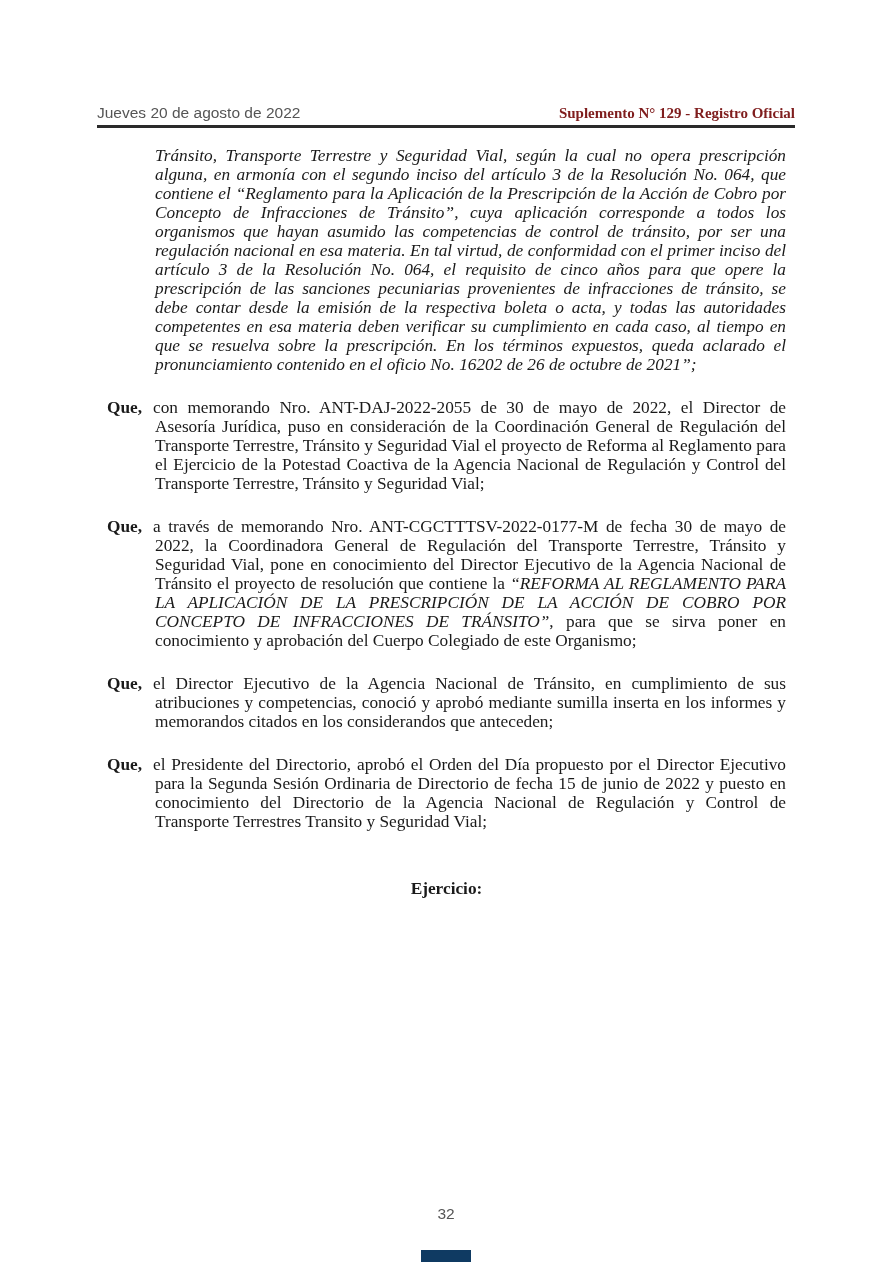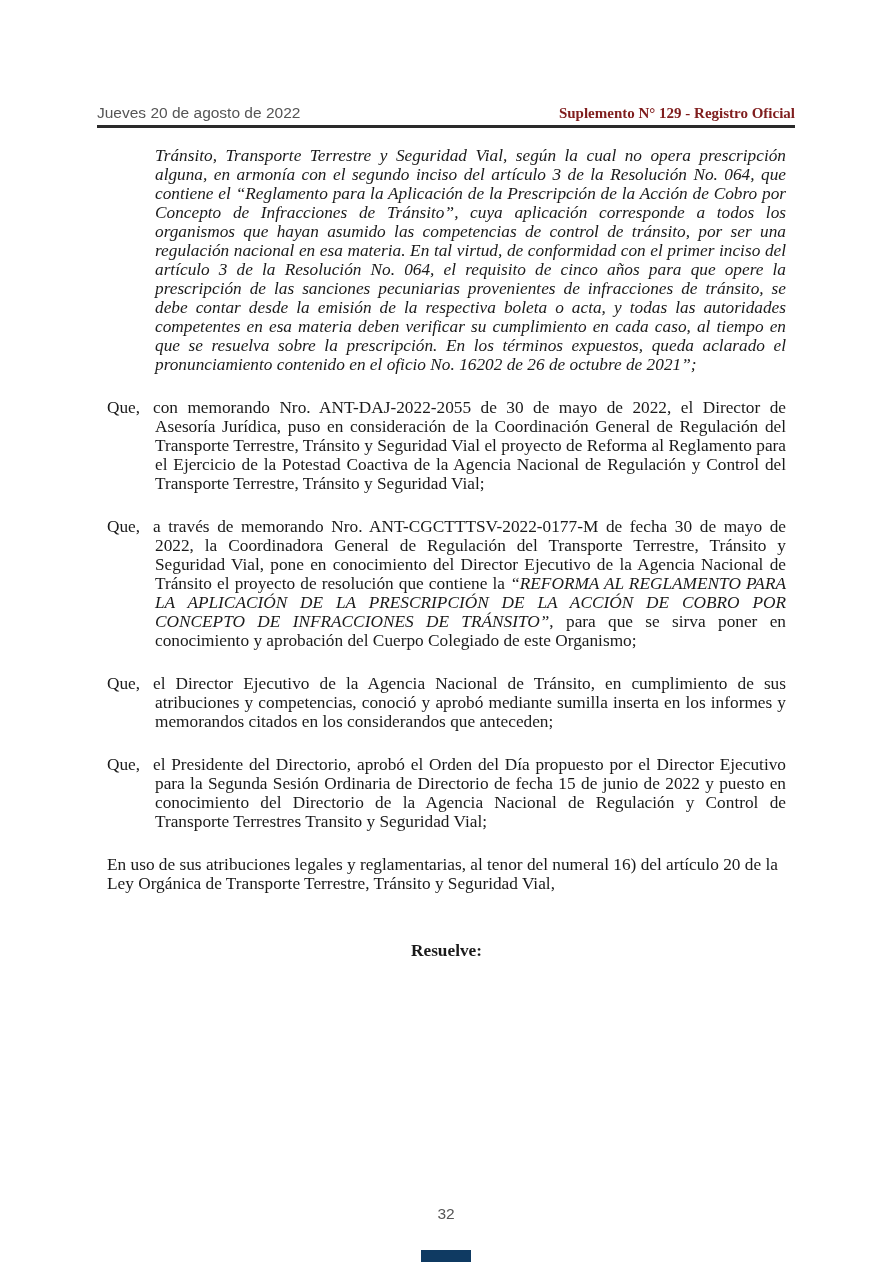--- a/index.html
+++ b/index.html
@@ -21,21 +21,21 @@
   .body {
     position: absolute; left: 107px; top: 146px; width: 679px;
     font-family: "Liberation Serif", serif; font-size: 17.3px; line-height: 19px; color: #1a1a1a;
   }
   .quote {
     margin-left: 48px; font-style: italic; text-align: justify; text-align-last: left;
   }
   .que {
     margin-top: 24px; padding-left: 48px; text-indent: -48px; text-align: justify; text-align-last: left;
   }
-  .que-label { font-weight: normal; display: inline-block; width: 46px; text-indent: 0; }
+  .que-label { font-weight: bold; display: inline-block; width: 46px; text-indent: 0; }
   .it { font-style: italic; }
   .closing { margin-top: 24px; text-align: left; }
   .resuelve {
     margin-top: 48px; text-align: center; font-weight: bold;
   }
   .page-number {
     position: absolute; left: 0; width: 892px; top: 1205px; text-align: center;
     font-family: "Liberation Sans", sans-serif; font-size: 15.5px; color: #555555;
   }
   .footer-bar {
@@ -55,19 +55,18 @@
   <p class="quote" style="margin-top:0;margin-bottom:0;">Tránsito, Transporte Terrestre y Seguridad Vial, según la cual no opera prescripción alguna, en armonía con el segundo inciso del artículo 3 de la Resolución No. 064, que contiene el “Reglamento para la Aplicación de la Prescripción de la Acción de Cobro por Concepto de Infracciones de Tránsito”, cuya aplicación corresponde a todos los organismos que hayan asumido las competencias de control de tránsito, por ser una regulación nacional en esa materia. En tal virtud, de conformidad con el primer inciso del artículo 3 de la Resolución No. 064, el requisito de cinco años para que opere la prescripción de las sanciones pecuniarias provenientes de infracciones de tránsito, se debe contar desde la emisión de la respectiva boleta o acta, y todas las autoridades competentes en esa materia deben verificar su cumplimiento en cada caso, al tiempo en que se resuelva sobre la prescripción. En los términos expuestos, queda aclarado el pronunciamiento contenido en el oficio No. 16202 de 26 de octubre de 2021”;</p>
 
   <p class="que" style="margin-bottom:0;"><span class="que-label">Que,</span><span>con memorando Nro. ANT-DAJ-2022-2055 de 30 de mayo de 2022, el Director de Asesoría Jurídica, puso en consideración de la Coordinación General de Regulación del Transporte Terrestre, Tránsito y Seguridad Vial el proyecto de Reforma al Reglamento para el Ejercicio de la Potestad Coactiva de la Agencia Nacional de Regulación y Control del Transporte Terrestre, Tránsito y Seguridad Vial;</span></p>
 
   <p class="que" style="margin-bottom:0;"><span class="que-label">Que,</span><span>a través de memorando Nro. ANT-CGCTTTSV-2022-0177-M de fecha 30 de mayo de 2022, la Coordinadora General de Regulación del Transporte Terrestre, Tránsito y Seguridad Vial, pone en conocimiento del Director Ejecutivo de la Agencia Nacional de Tránsito el proyecto de resolución que contiene la </span><span class="it">“REFORMA AL REGLAMENTO PARA LA APLICACIÓN DE LA PRESCRIPCIÓN DE LA ACCIÓN DE COBRO POR CONCEPTO DE INFRACCIONES DE TRÁNSITO”</span><span>, para que se sirva poner en conocimiento y aprobación del Cuerpo Colegiado de este Organismo;</span></p>
 
   <p class="que" style="margin-bottom:13px;"><span class="que-label">Que,</span><span>el Director Ejecutivo de la Agencia Nacional de Tránsito, en cumplimiento de sus atribuciones y competencias, conoció y aprobó mediante sumilla inserta en los informes y memorandos citados en los considerandos que anteceden;</span></p>
 
   <p class="que" style="margin-bottom:14px;"><span class="que-label">Que,</span><span>el Presidente del Directorio, aprobó el Orden del Día propuesto por el Director Ejecutivo para la Segunda Sesión Ordinaria de Directorio de fecha 15 de junio de 2022 y puesto en conocimiento del Directorio de la Agencia Nacional de Regulación y Control de Transporte Terrestres Transito y Seguridad Vial;</span></p>
 
-  <p class="closing" style="margin-bottom:0;">En uso de sus atribuciones legales y reglamentarias, al tenor del numeral 16) del artículo 20 de la Ley Orgánica de Transporte Terrestre, Tránsito y Seguridad Vial,</p>
 
-  <p class="resuelve" style="margin-bottom:0;">Resuelve:</p>
+  <p class="resuelve" style="margin-bottom:0;">Ejercicio:</p>
 </div>
 
 <div class="page-number">32</div>
 <div class="footer-bar" style="background: rgb(15, 58, 98);"></div>
 
 </body></html>

